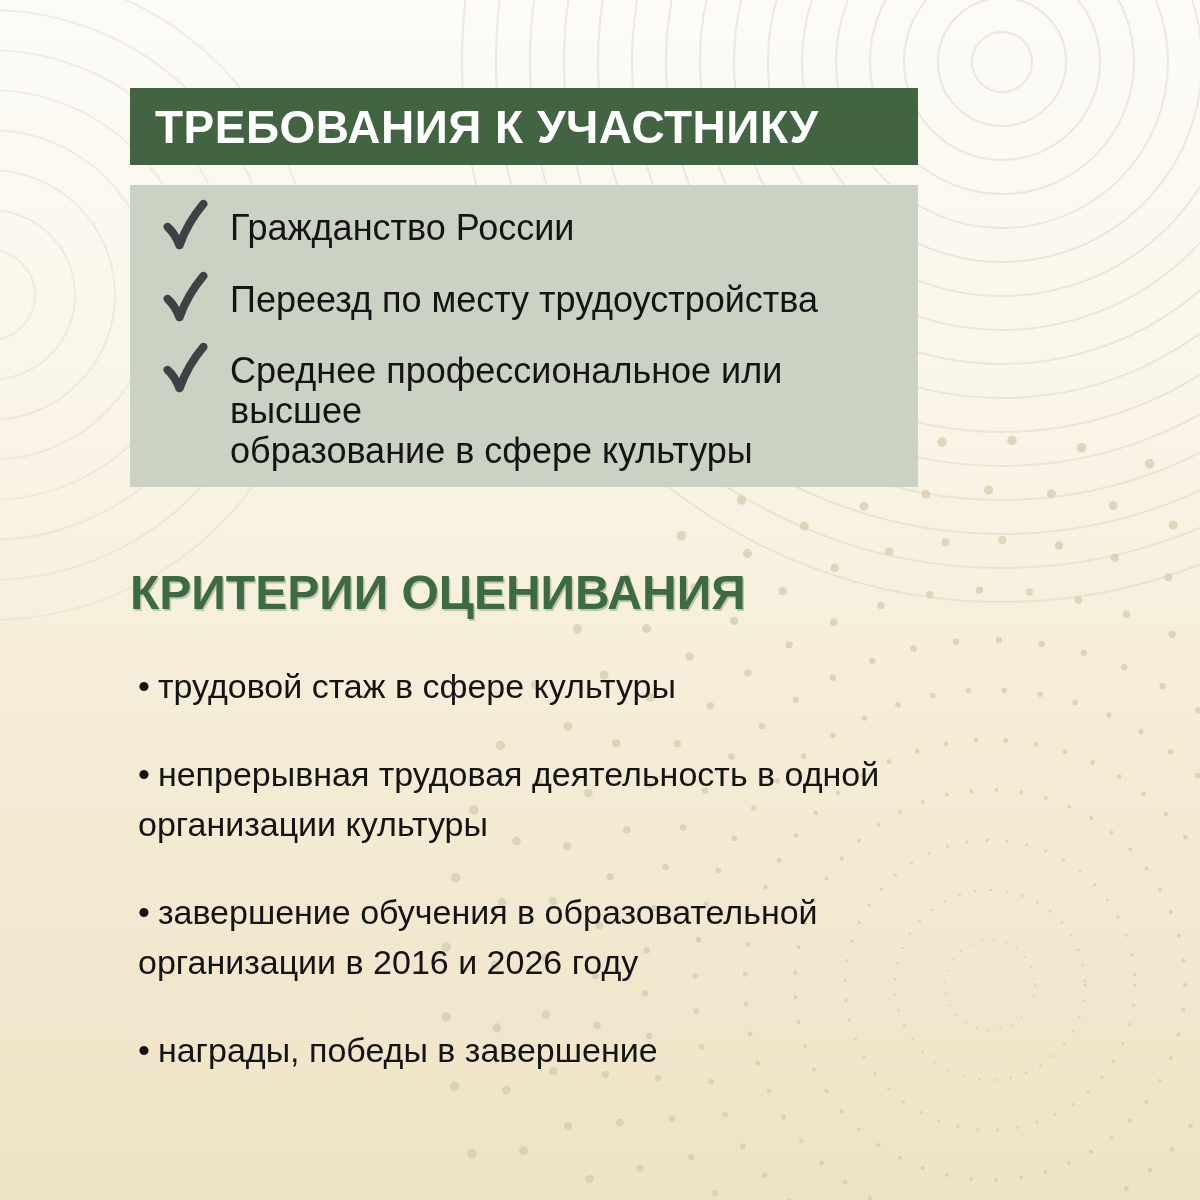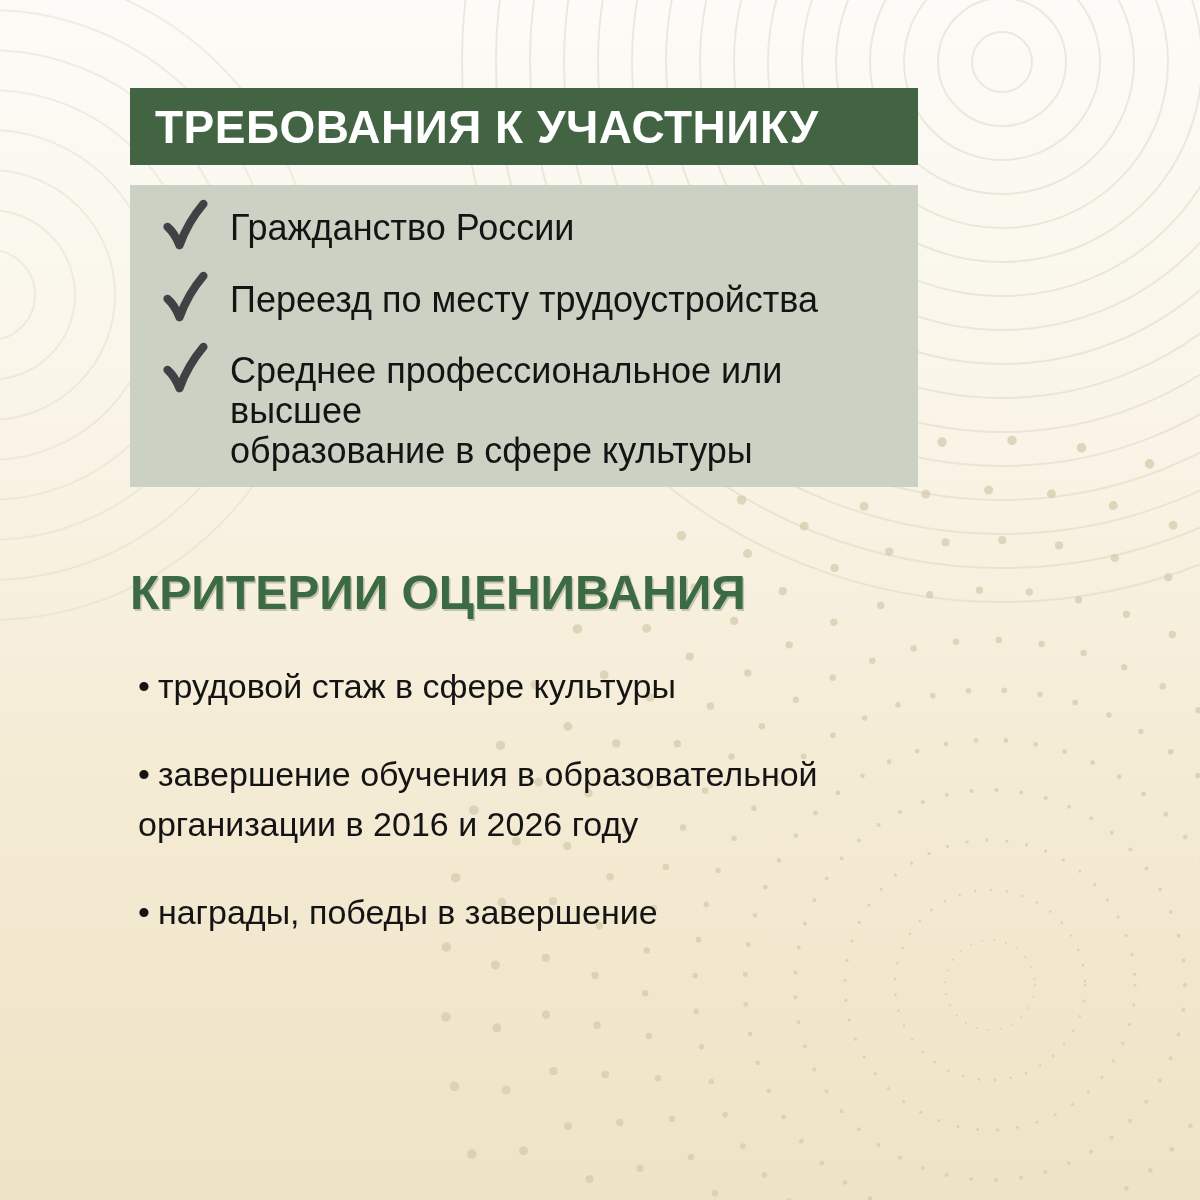--- a/index.html
+++ b/index.html
@@ -200,20 +200,24 @@
     </div>
   </section>
 
   <h2 class="crit-title">КРИТЕРИИ ОЦЕНИВАНИЯ</h2>
 
   <ul class="crit-list">
     <li>
       <span class="bullet">•</span><span class="crit-text">трудовой стаж в сфере культуры</span>
     </li>
     <li>
+      <span class="bullet">•</span><span class="crit-text">непрерывная трудовая деятельность в одной
+организации культуры</span>
+    </li>
+    <li>
       <span class="bullet">•</span><span class="crit-text">завершение обучения в образовательной
 организации в 2016 и 2026 году</span>
     </li>
     <li>
       <span class="bullet">•</span><span class="crit-text">награды, победы в завершение</span>
     </li>
   </ul>
 
 </div>
 

